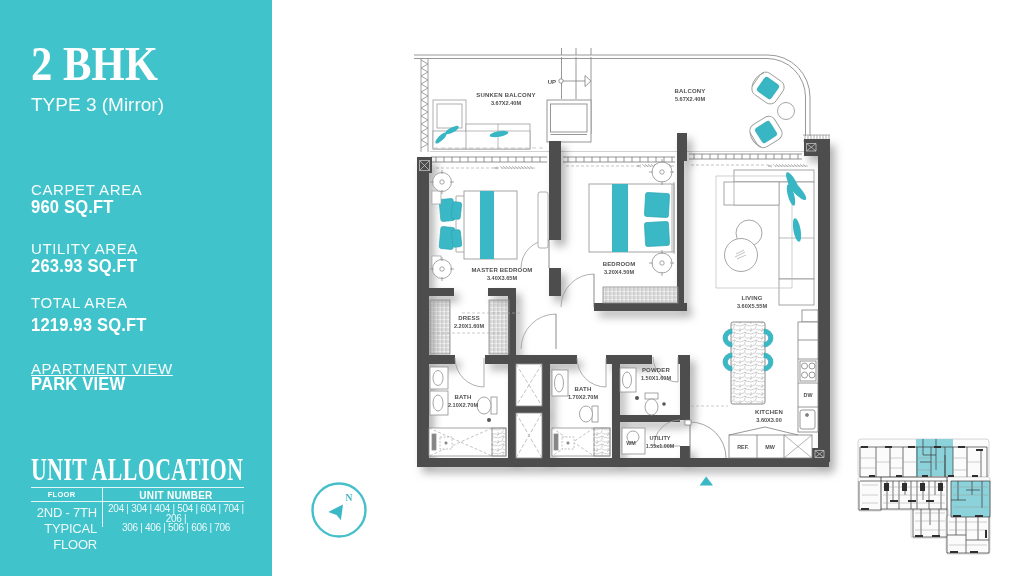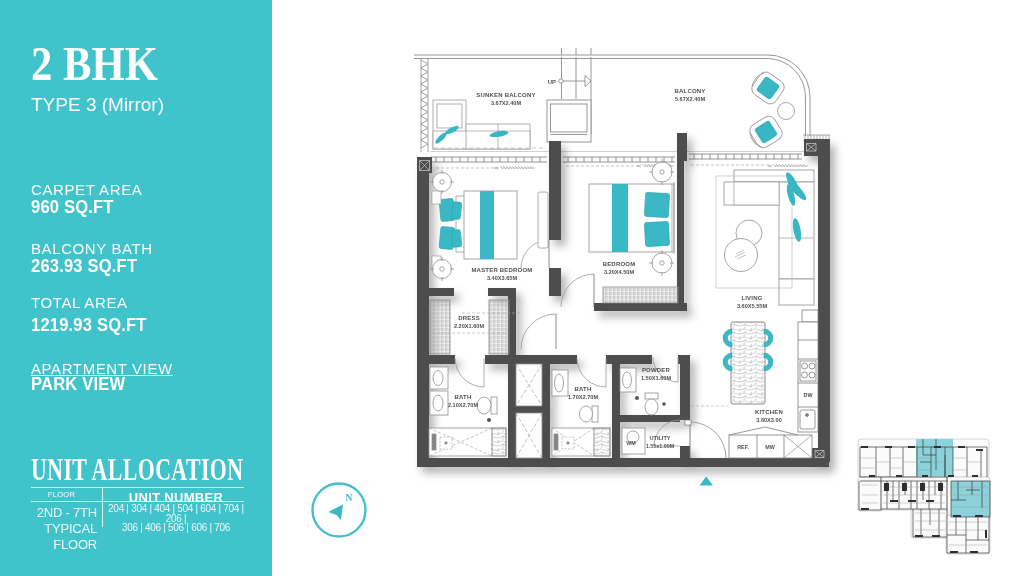--- a/index.html
+++ b/index.html
@@ -16,39 +16,39 @@
 <div class="abs side"></div>
 
 <div class="abs" style="left:31px;top:36px;font-family:'Liberation Serif',serif;font-weight:bold;font-size:44px;color:#fff;letter-spacing:0px;transform:scale(.97,1.1);transform-origin:0 0;">2 BHK</div>
 
 <div class="abs" style="left:31px;top:94px;font-size:19px;color:rgba(255,255,255,.97);">TYPE 3 (Mirror)</div>
 
 <div class="abs lbl" style="left:31px;top:181px;">CARPET AREA</div>
 
 <div class="abs val" style="left:31px;top:197px;">960 SQ.FT</div>
 
-<div class="abs lbl" style="left:31px;top:240px;">BALCONY BATH</div>
+<div class="abs lbl" style="left:31px;top:240px;">UTILITY AREA</div>
 
 <div class="abs val" style="left:31px;top:256px;">263.93 SQ.FT</div>
 
 <div class="abs lbl" style="left:31px;top:294px;">TOTAL AREA</div>
 
 <div class="abs val" style="left:31px;top:315px;">1219.93 SQ.FT</div>
 
 <div class="abs lbl" style="left:31px;top:360px;text-decoration:underline;">APARTMENT VIEW</div>
 
 <div class="abs val" style="left:31px;top:374px;">PARK VIEW</div>
 
 <div class="abs" style="left:31px;top:453px;font-family:'Liberation Serif',serif;font-weight:bold;font-size:26px;color:#fff;letter-spacing:.5px;transform:scale(.84,1.18);transform-origin:0 0;">UNIT ALLOCATION</div>
 
 <div class="abs" style="left:31px;top:487px;width:213px;height:1px;background:rgba(255,255,255,.85);"></div>
 
-<div class="abs" style="left:26px;top:490px;width:71px;text-align:center;font-size:7.5px;font-weight:normal;letter-spacing:.3px;color:#fff;">FLOOR</div>
-
-<div class="abs" style="left:105px;top:490px;width:142px;text-align:center;font-size:13px;font-weight:bold;letter-spacing:.3px;color:#fff;">UNIT NUMBER</div>
+<div class="abs" style="left:26px;top:490px;width:71px;text-align:center;font-size:7.5px;font-weight:bold;letter-spacing:.3px;color:#fff;">FLOOR</div>
+
+<div class="abs" style="left:105px;top:490px;width:142px;text-align:center;font-size:10px;font-weight:bold;letter-spacing:.3px;color:#fff;">UNIT NUMBER</div>
 
 <div class="abs" style="left:31px;top:501px;width:213px;height:1px;background:rgba(255,255,255,.85);"></div>
 
 <div class="abs" style="left:102px;top:487px;width:1px;height:40px;background:rgba(255,255,255,.85);"></div>
 
 <div class="abs" style="left:26px;top:505px;width:71px;text-align:right;font-size:13px;letter-spacing:-0.2px;line-height:16px;color:rgba(255,255,255,.9);">2ND - 7TH<br>TYPICAL FLOOR</div>
 
 <div class="abs" style="left:103px;top:504px;width:146px;text-align:center;font-size:10px;letter-spacing:-0.3px;line-height:9.5px;color:rgba(255,255,255,.9);">204 | 304 | 404 | 504 | 604 | 704 | 206 |<br>306 | 406 | 506 | 606 | 706</div>
 
 <svg class="abs" style="left:0;top:0;" width="1024" height="576" viewBox="0 0 1024 576">

